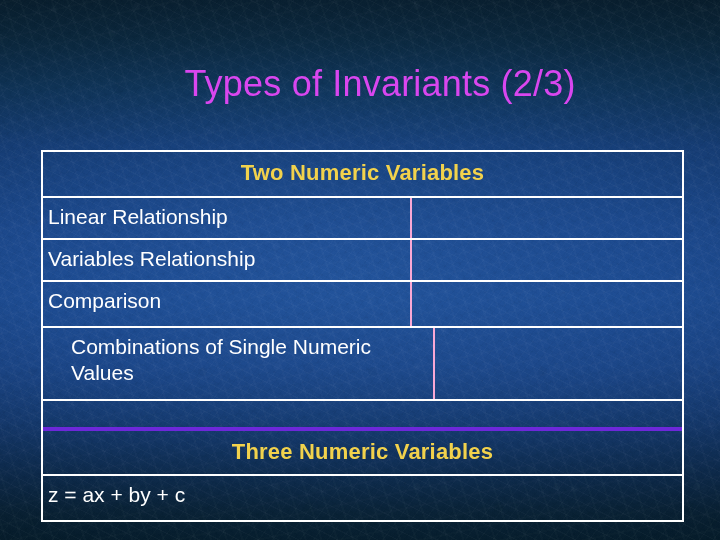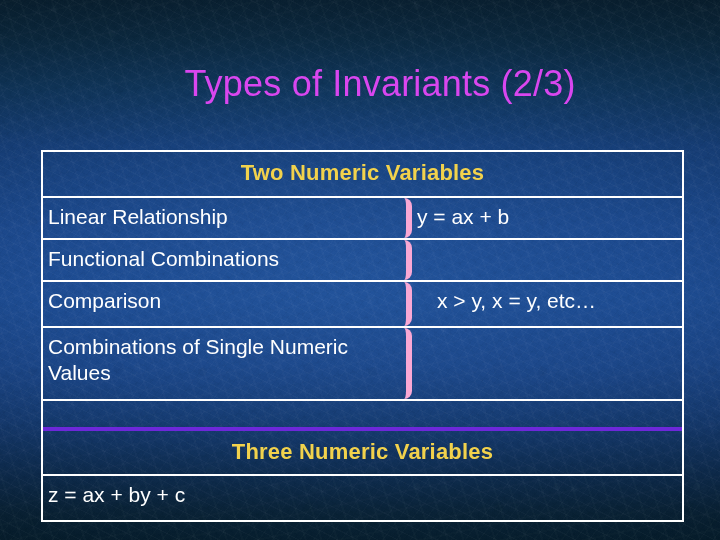--- a/index.html
+++ b/index.html
@@ -129,30 +129,29 @@
   .cell {
     box-sizing: border-box;
     padding: 6px 6px 6px 5px;
     color: #ffffff;
     font-size: 21px;
     line-height: 26px;
   }
   .cell-label {
     width: 369px;
     flex: 0 0 369px;
-    border-right: 6px solid #f9a8d4;
-    border-radius: 8px;
+    border-right: 2px solid #f9a8d4;
   }
   .cell-value {
     flex: 1 1 auto;
   }
 
   .row-h { min-height: 42px; }
   .row-tall { min-height: 46px; gap: 20px; }
-  .row-xtall { min-height: 73px; }
+  .row-xtall { min-height: 73px; padding-left: 23px; }
 
   
   .section-row {
     display: block;
     border-top: 4px solid #6d28d9;
     box-sizing: border-box;
     text-align: center;
     padding: 7px 0 8px 0;
     min-height: 44px;
   }
@@ -185,30 +184,28 @@
   <div id="title">Types of Invariants (2/3)</div>
 
   <div id="table">
 
     <div class="section-row">
       <span class="section-title">Two Numeric Variables</span>
     </div>
 
     <div class="row row-h">
       <div class="cell cell-label">Linear Relationship</div>
-      <div class="cell cell-value">y = ax + b</div>
     </div>
 
     <div class="row row-h">
-      <div class="cell cell-label">Functional Combinations</div>
+      <div class="cell cell-label">Variables Relationship</div>
     </div>
 
     <div class="row row-tall">
       <div class="cell cell-label">Comparison</div>
-      <div class="cell cell-value">x &gt; y, x = y, etc…</div>
     </div>
 
     <div class="row row-xtall">
       <div class="cell cell-label">Combinations of Single Numeric Values</div>
     </div>
 
     <div class="spacer-strip"></div>
 
     <div class="section-row">
       <span class="section-title">Three Numeric Variables</span>

